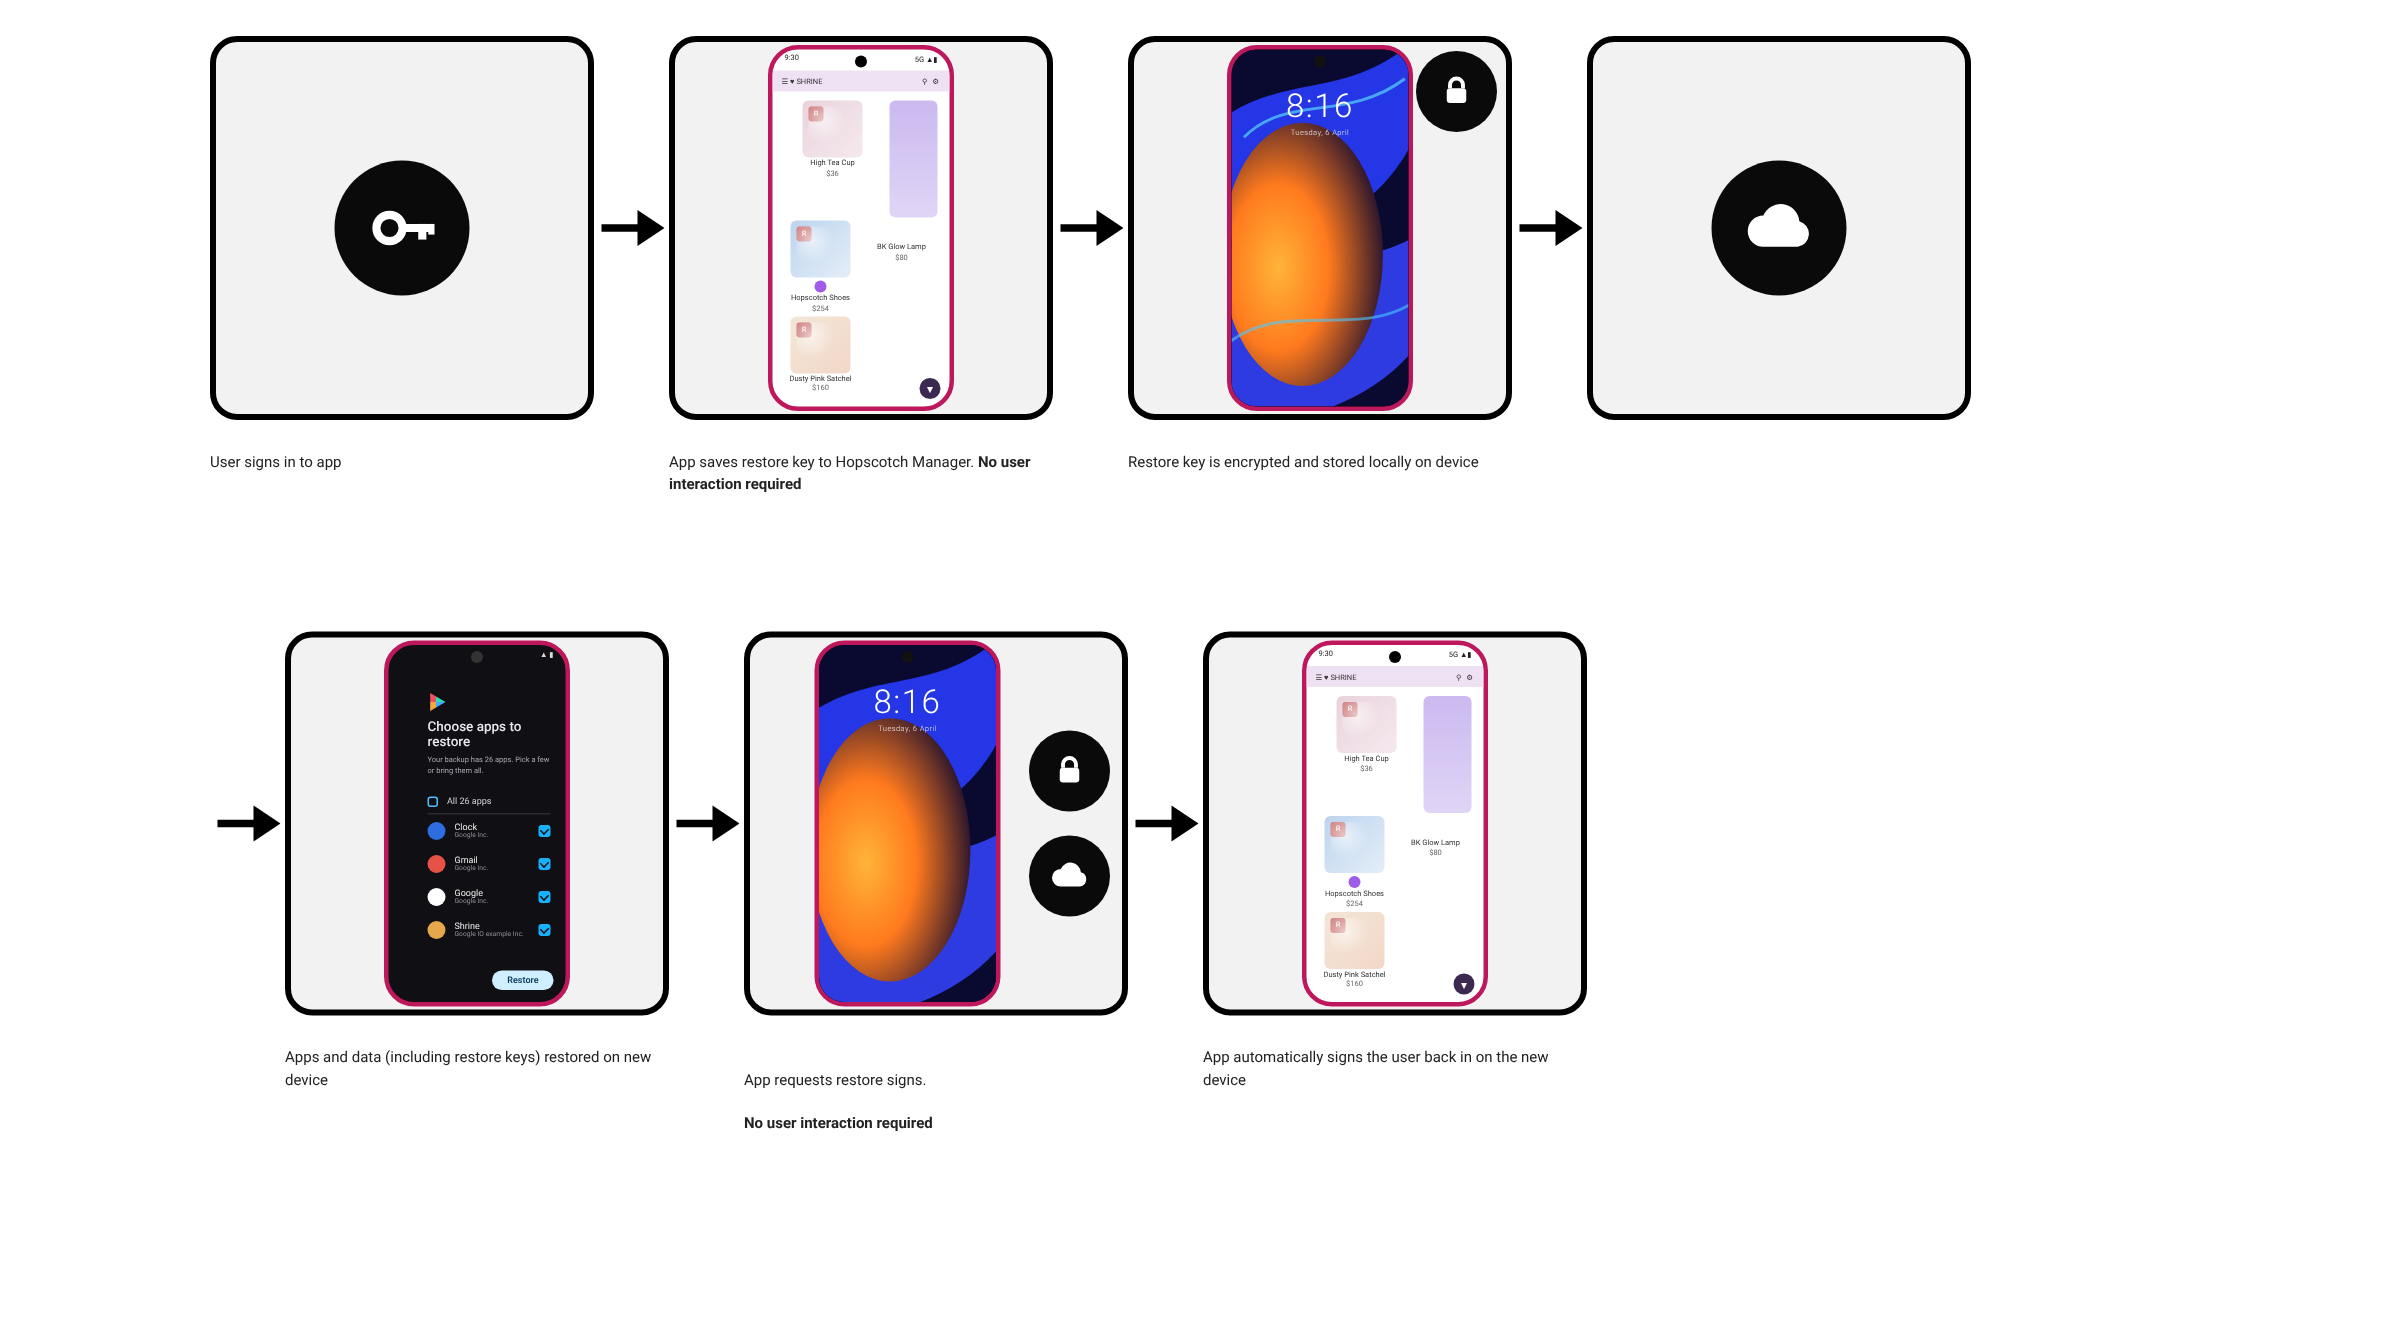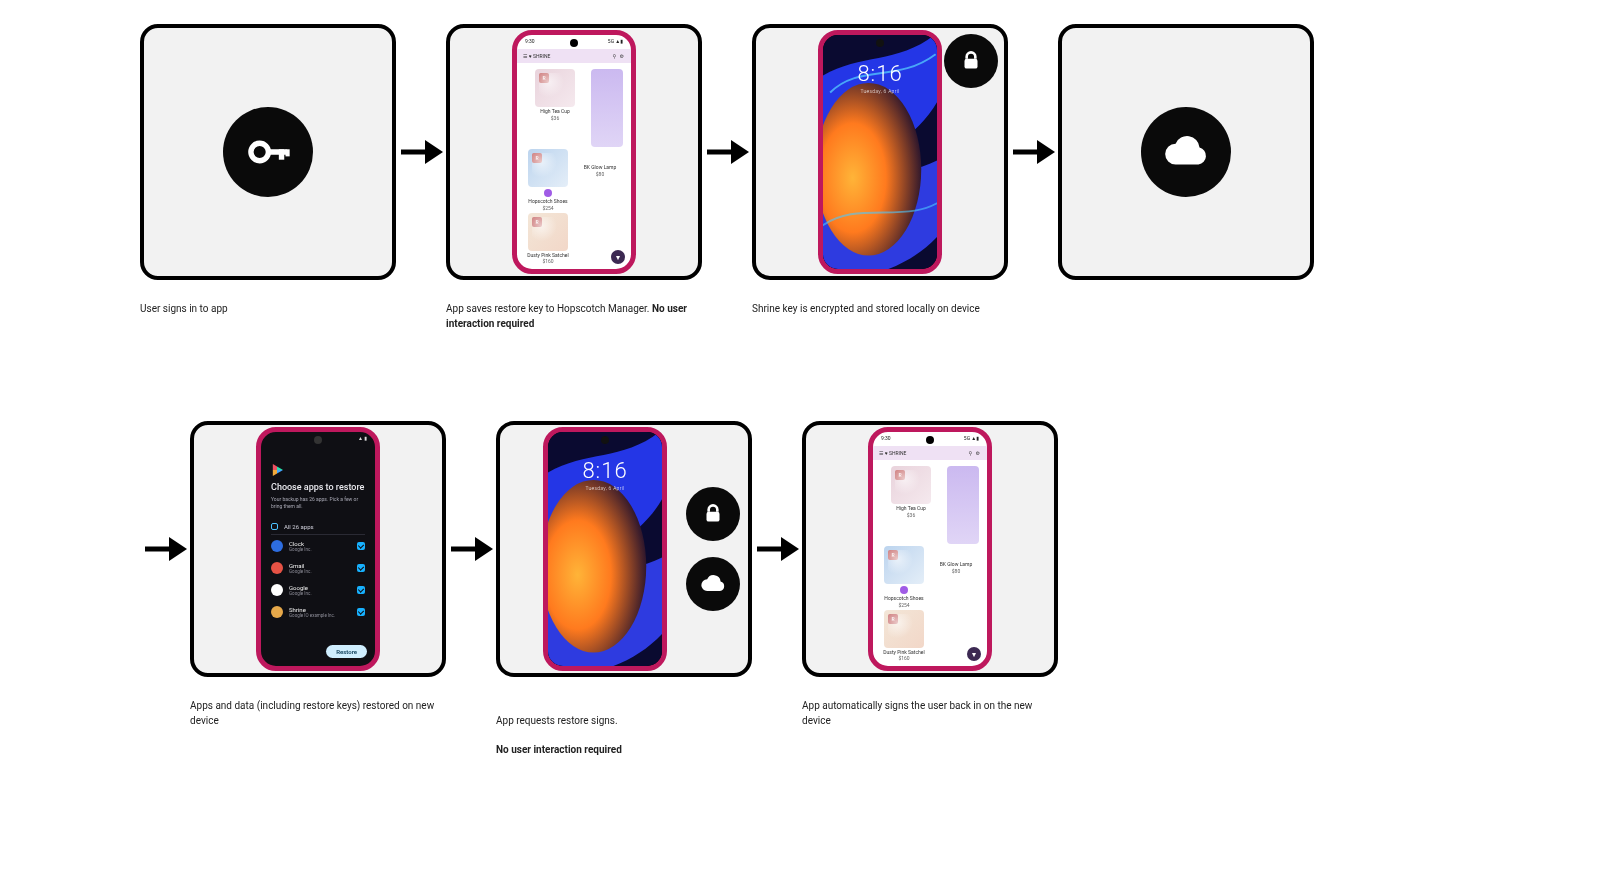--- a/index.html
+++ b/index.html
@@ -56,21 +56,21 @@
     background: #0a0a0a; display:flex; align-items:center; justify-content:center;
   }
   .med-icon-circle {
     width: 54px; height: 54px; border-radius: 50%;
     background: #0a0a0a; display:flex; align-items:center; justify-content:center;
   }
 
   
   .phone {
     width: 124px; height: 244px;
-    border: 5px solid #be185d; border-radius: 20px;
+    border: 3px solid #be185d; border-radius: 20px;
     background: #fff; position: relative; overflow: hidden;
   }
   .phone-dark { background:#0f0f14; }
   .phone .notch {
     position:absolute; top:4px; left:50%; transform:translateX(-50%);
     width:8px; height:8px; border-radius:50%; background:#000;
   }
   .phone .status {
     height:14px; display:flex; justify-content:space-between;
     padding: 3px 8px 0 8px; font-size:5px; color:#222;
@@ -123,21 +123,21 @@
 
   .overlay-top-right {
     position:absolute; top:6px; right:6px;
   }
   .side-icons {
     position:absolute; right:8px; top:50%; transform:translateY(-50%);
     display:flex; flex-direction:column; gap:16px;
   }
 
   
-  .restore-body { padding: 18px 10px 8px 10px; color:#e9e9ee; }
+  .restore-body { padding: 18px 10px 8px 26px; color:#e9e9ee; }
   .restore-title { font-size:9px; font-weight:500; margin-bottom:4px; }
   .restore-sub { font-size:5px; color:#a8a8b4; margin-bottom:10px; line-height:1.3;}
   .restore-top-row { font-size:6px; color:#cfcfda; display:flex; align-items:center; gap:6px; padding:4px 0; border-bottom:1px solid #2a2a34;}
   .restore-top-row .box { width:7px;height:7px;border:1px solid #4cc2ff;border-radius:2px;}
   .app-item { display:flex; align-items:center; gap:6px; padding:5px 0; }
   .app-item .av { width:12px;height:12px;border-radius:50%; flex:0 0 12px;}
   .app-item .txt { flex:1; }
   .app-item .nm { font-size:6px; color:#eee; }
   .app-item .pub { font-size:4.5px; color:#8d8d98; }
   .app-item .cb { width:8px;height:8px;border-radius:2px;background:#17b1ff;position:relative;}
@@ -273,21 +273,21 @@
       <div class="overlay-top-right">
         <div class="med-icon-circle">
           <svg viewBox="0 0 24 24" width="26" height="26" fill="#fff">
             <rect x="6" y="10" width="12" height="9" rx="2"></rect>
             <path d="M8 10 V8 a4 4 0 0 1 8 0 v2" fill="none" stroke="#fff" stroke-width="2.4"></path>
           </svg>
         </div>
       </div>
     </div>
     <div class="caption">
-      <span>Shrine key is encrypted and stored locally on device</span>
+      <span>Restore key is encrypted and stored locally on device</span>
       <b></b>
       <span></span>
     </div>
   </div>
 
   <div class="arrow-cell">
     <svg class="arrow-svg" viewBox="0 0 44 32">
       <line x1="2" y1="16" x2="30" y2="16" stroke="#000" stroke-width="5"></line>
       <polygon points="26,4 44,16 26,28" fill="#000"></polygon>
     </svg>

